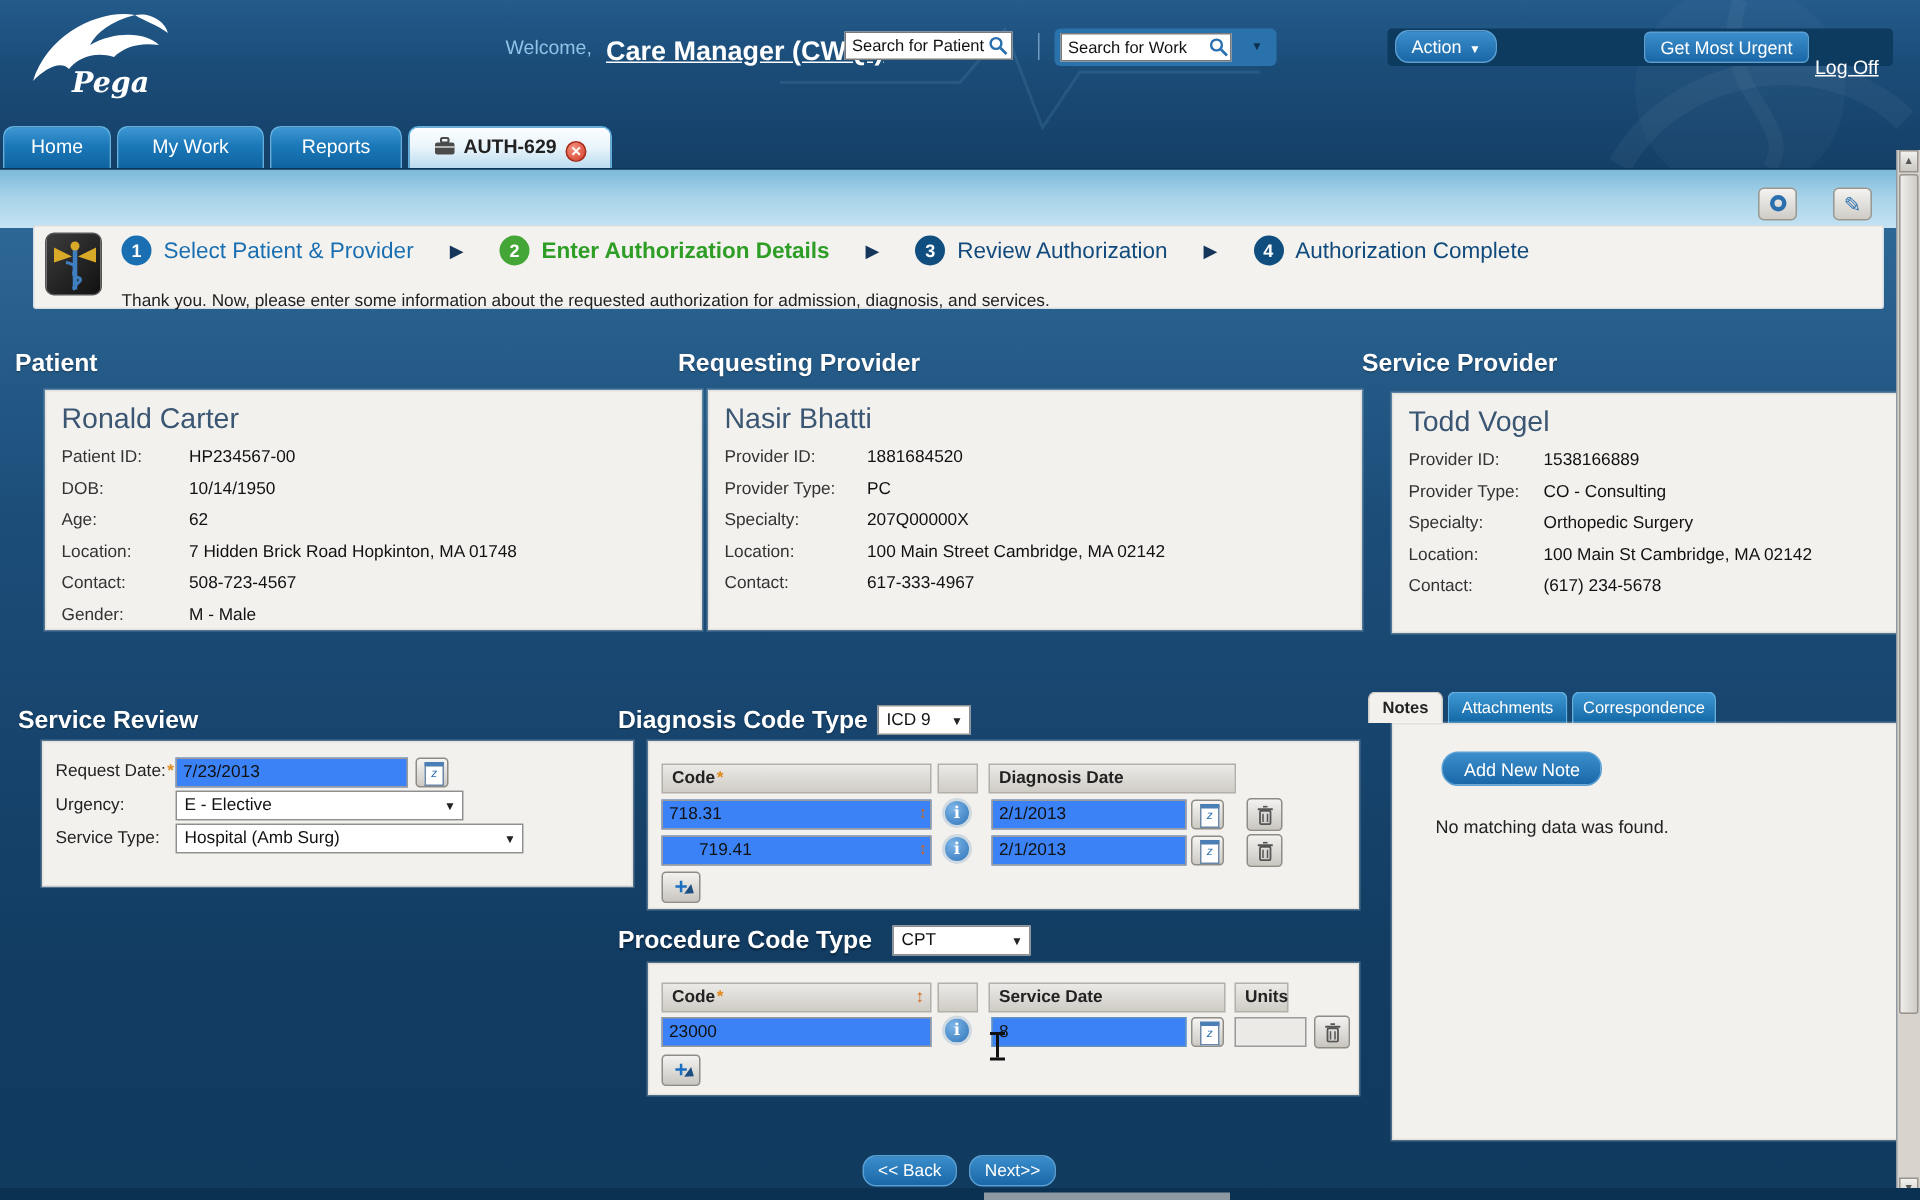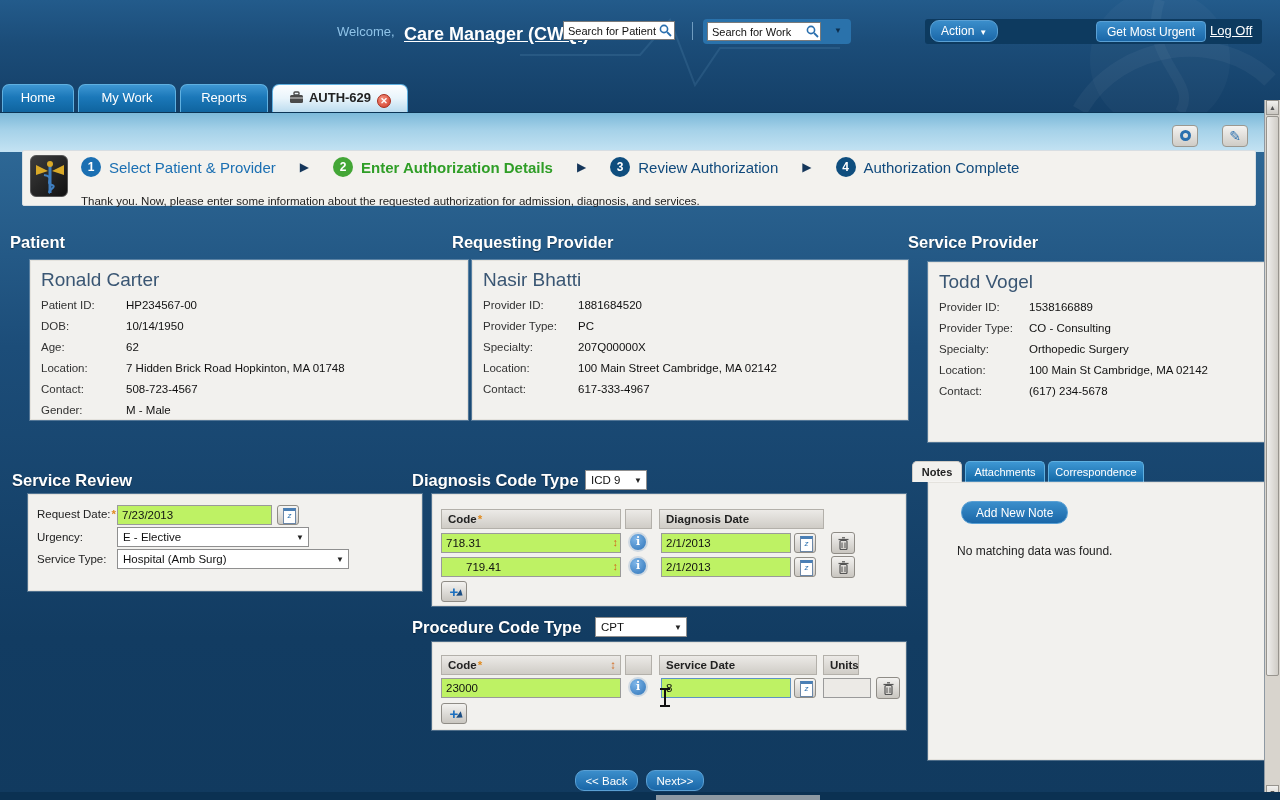--- a/index.html
+++ b/index.html
@@ -22,21 +22,21 @@
   .mag svg { display:block; }
   .hdr-divider { position:absolute; left:692px; top:22px; width:1px; height:18px; background:#6f9cc0; }
   .work-wrap { position:absolute; left:703px; top:19px; width:148px; height:25px; background:#2a72ab; border-radius:4px; }
   .srch-work { position:absolute; left:4px; top:3px; width:114px; height:19px; }
   .work-arrow { position:absolute; right:4px; top:5px; width:18px; height:14px; cursor:pointer; color:#0d2f4e; font-size:8px; text-align:center; line-height:14px; }
   .darkstrip { position:absolute; left:925px; top:19px; width:337px; height:25px; background:#0d3a5f; border-radius:3px; }
   .btn-blue { background:linear-gradient(180deg,#3b8ecb,#1a67a8); border:1px solid #5aa0d4; border-radius:9px; color:#fff; font-size:12px; cursor:pointer; font-family:"Liberation Sans",sans-serif; }
   .action-btn { position:absolute; left:930px; top:20px; height:22px; padding:0 10px; }
   .action-btn .car { font-size:8px; margin-left:5px; }
   .urgent-btn { position:absolute; left:1096px; top:21px; height:21px; padding:0 10px; border-radius:4px; font-size:12px; }
-  .logoff { position:absolute; left:1210px; top:23px; color:#fff; font-size:13px; text-decoration:underline; cursor:pointer; }
+  .logoff { position:absolute; left:1210px; top:37px; color:#fff; font-size:13px; text-decoration:underline; cursor:pointer; }
 
   
   .tabs { position:absolute; left:0; top:84px; height:28px; width:1280px; }
   .tab { position:absolute; top:0; height:28px; border-radius:7px 7px 0 0; text-align:center;
          background:linear-gradient(180deg,#3e97d3 0%,#1b78b9 45%,#0f649f 100%);
          border:1px solid #5fb0e0; border-bottom:none; color:#fff; font-size:13px; line-height:26px; cursor:pointer; }
   .tab.active { background:linear-gradient(180deg,#fdfeff 0%,#e8f4fb 50%,#bcdcef 100%); color:#222; font-weight:bold; }
   .tab-ico { display:inline-block; vertical-align:-2px; margin-right:5px; }
   .tab-close { display:inline-block; width:14px; height:14px; margin-left:6px; background:radial-gradient(circle at 35% 30%,#f4907e,#d23c28); border-radius:50%; border:1px solid #a82c1b;
                color:#fff; font-size:9px; line-height:12px; text-align:center; vertical-align:-2px; cursor:pointer; font-weight:bold; }
@@ -76,21 +76,21 @@
   .fgrid.wide { grid-template-columns:95px auto; }
   .fgrid.sp { grid-template-columns:90px 200px; }
   .flabel { color:#333; } .fvalue { color:#111; }
 
   
   .frm-label { font-size:11.5px; color:#222; }
   .req { color:#e08a1e; font-weight:bold; margin-left:1px; }
   .selbox { position:relative; background:#fff; border:1px solid #8f8f8f; height:20px; font-size:11.5px; color:#111;
             padding:3px 18px 0 5px; cursor:pointer; white-space:nowrap; }
   .selbox::after { content:"▼"; position:absolute; right:4px; top:5px; font-size:8px; color:#222; }
-  .tinp { border:1px solid #9a9a9a; background:#bef264; height:20px; font-size:11.5px; color:#111; padding:0 4px; font-family:"Liberation Sans",sans-serif; }
+  .tinp { border:1px solid #9a9a9a; background:#3b82f6; height:20px; font-size:11.5px; color:#111; padding:0 4px; font-family:"Liberation Sans",sans-serif; }
   .calbtn { width:22px; height:20px; border-radius:3px; background:linear-gradient(180deg,#f6f5f3,#cdcac4); border:1px solid #8f8c86; cursor:pointer; position:relative; }
   .calbtn::before { content:"z"; position:absolute; left:5px; top:2px; width:11px; height:12px; background:#fff; border:1px solid #6b87a8;
                     border-top:3px solid #4a7fb5; color:#2a6fae; font-size:8px; line-height:9px; text-align:center; font-style:italic; }
   .infobtn { width:20px; height:20px; border-radius:10px; background:radial-gradient(circle at 35% 30%,#7db5e8,#2f74b8); border:2px solid #cfd9e2;
              color:#fff; font-size:11px; font-weight:bold; font-family:"DejaVu Serif",serif; text-align:center; line-height:16px; cursor:pointer; }
   .trashbtn { width:24px; height:22px; border-radius:3px; background:linear-gradient(180deg,#f3f2f0,#c9c6c0); border:1px solid #8f8c86; cursor:pointer;
               display:flex; align-items:center; justify-content:center; }
   .addbtn { width:26px; height:21px; border-radius:3px; background:linear-gradient(180deg,#f3f2f0,#c9c6c0); border:1px solid #8f8c86; cursor:pointer;
             color:#1a6fc0; font-size:15px; font-weight:bold; line-height:17px; text-align:center; position:relative; }
   .addbtn::after { content:""; position:absolute; right:3px; bottom:3px; border-left:5px solid #1c4e82; border-top:4px solid transparent; border-bottom:4px solid transparent; transform:rotate(35deg); }
@@ -126,20 +126,27 @@
 </head>
 <body>
 
 <div class="hdr">
   <svg class="hdr-art" width="760" height="112" viewBox="0 0 760 112">
     <polyline points="0,55 120,55 150,20 175,85 200,48 320,48" fill="none" stroke="#7fb6da" stroke-width="2" opacity="0.25"></polyline>
     <circle cx="640" cy="60" r="70" fill="#ffffff" opacity="0.05"></circle>
     <path d="M560 110 C 600 40 700 30 750 80" fill="none" stroke="#ffffff" opacity="0.08" stroke-width="16"></path>
     <path d="M640 0 C 620 60 680 80 660 112" fill="none" stroke="#ffffff" opacity="0.07" stroke-width="10"></path>
   </svg>
+  <div class="logo-wrap">
+    <svg width="110" height="62" viewBox="0 0 110 62">
+      <path d="M10 50 C 20 18 55 2 78 6 C 62 10 52 18 48 26 C 66 16 86 18 94 26 C 80 24 70 28 64 34 C 52 30 40 34 34 42 C 28 36 18 42 10 50 Z" fill="#ffffff"></path>
+      <path d="M78 6 C 88 4 98 10 100 18 C 92 12 84 10 78 6 Z" fill="#ffffff"></path>
+    </svg>
+    <span class="pega-script">Pega</span>
+  </div>
 
   <span class="welcome">Welcome,</span>
   <a class="userlink">Care Manager (CWQI)</a>
 
   <input class="inp srch-patient" value="Search for Patient" style="">
   <span class="mag" style="left:659px; top:24px;">
     <svg width="13" height="13" viewBox="0 0 13 13">
         <circle cx="5" cy="5" r="3.6" fill="none" stroke="#2a6fae" stroke-width="1.6"></circle>
         <line x1="8" y1="8" x2="12" y2="12" stroke="#2a6fae" stroke-width="1.8"></line>
       </svg>
@@ -249,21 +256,21 @@
     <span class="flabel">Specialty:</span>
       <span class="fvalue">207Q00000X</span>
     <span class="flabel">Location:</span>
       <span class="fvalue">100 Main Street Cambridge, MA 02142</span>
     <span class="flabel">Contact:</span>
       <span class="fvalue">617-333-4967</span>
   </div>
 </div>
 
 <div class="sect-title" style="left:908px; top:233px;">Service Provider</div>
-<div class="panel" style="left:908px; top:262px; width:340px; height:180px;">
+<div class="panel" style="left:908px; top:262px; width:340px; height:160px;">
   <div class="pname">Todd Vogel</div>
   <div class="fgrid sp">
     <span class="flabel">Provider ID:</span>
       <span class="fvalue">1538166889</span>
     <span class="flabel">Provider Type:</span>
       <span class="fvalue">CO - Consulting</span>
     <span class="flabel">Specialty:</span>
       <span class="fvalue">Orthopedic Surgery</span>
     <span class="flabel">Location:</span>
       <span class="fvalue">100 Main St Cambridge, MA 02142</span>

